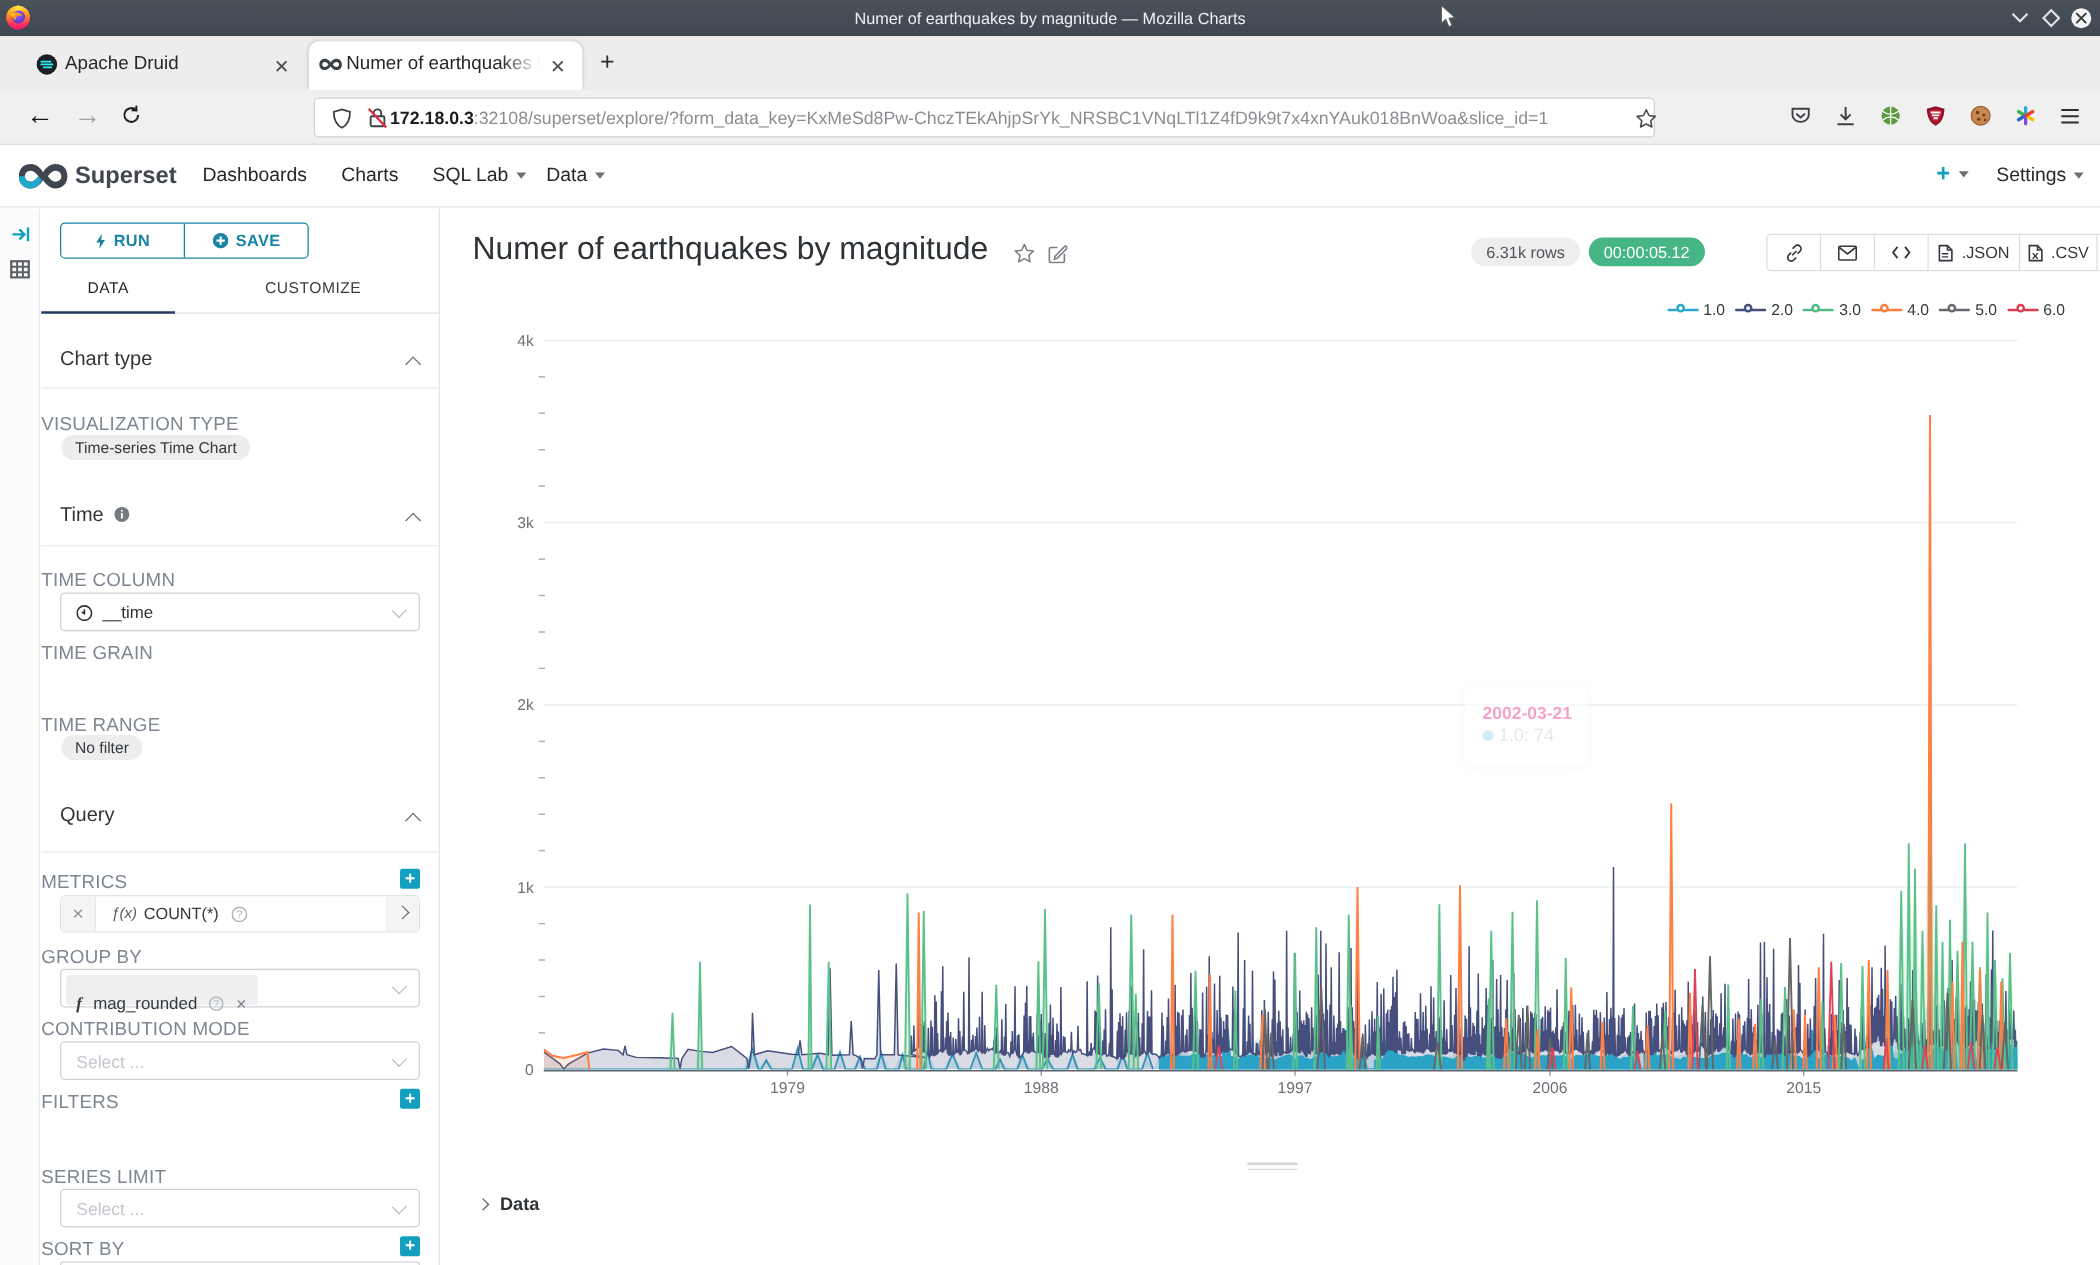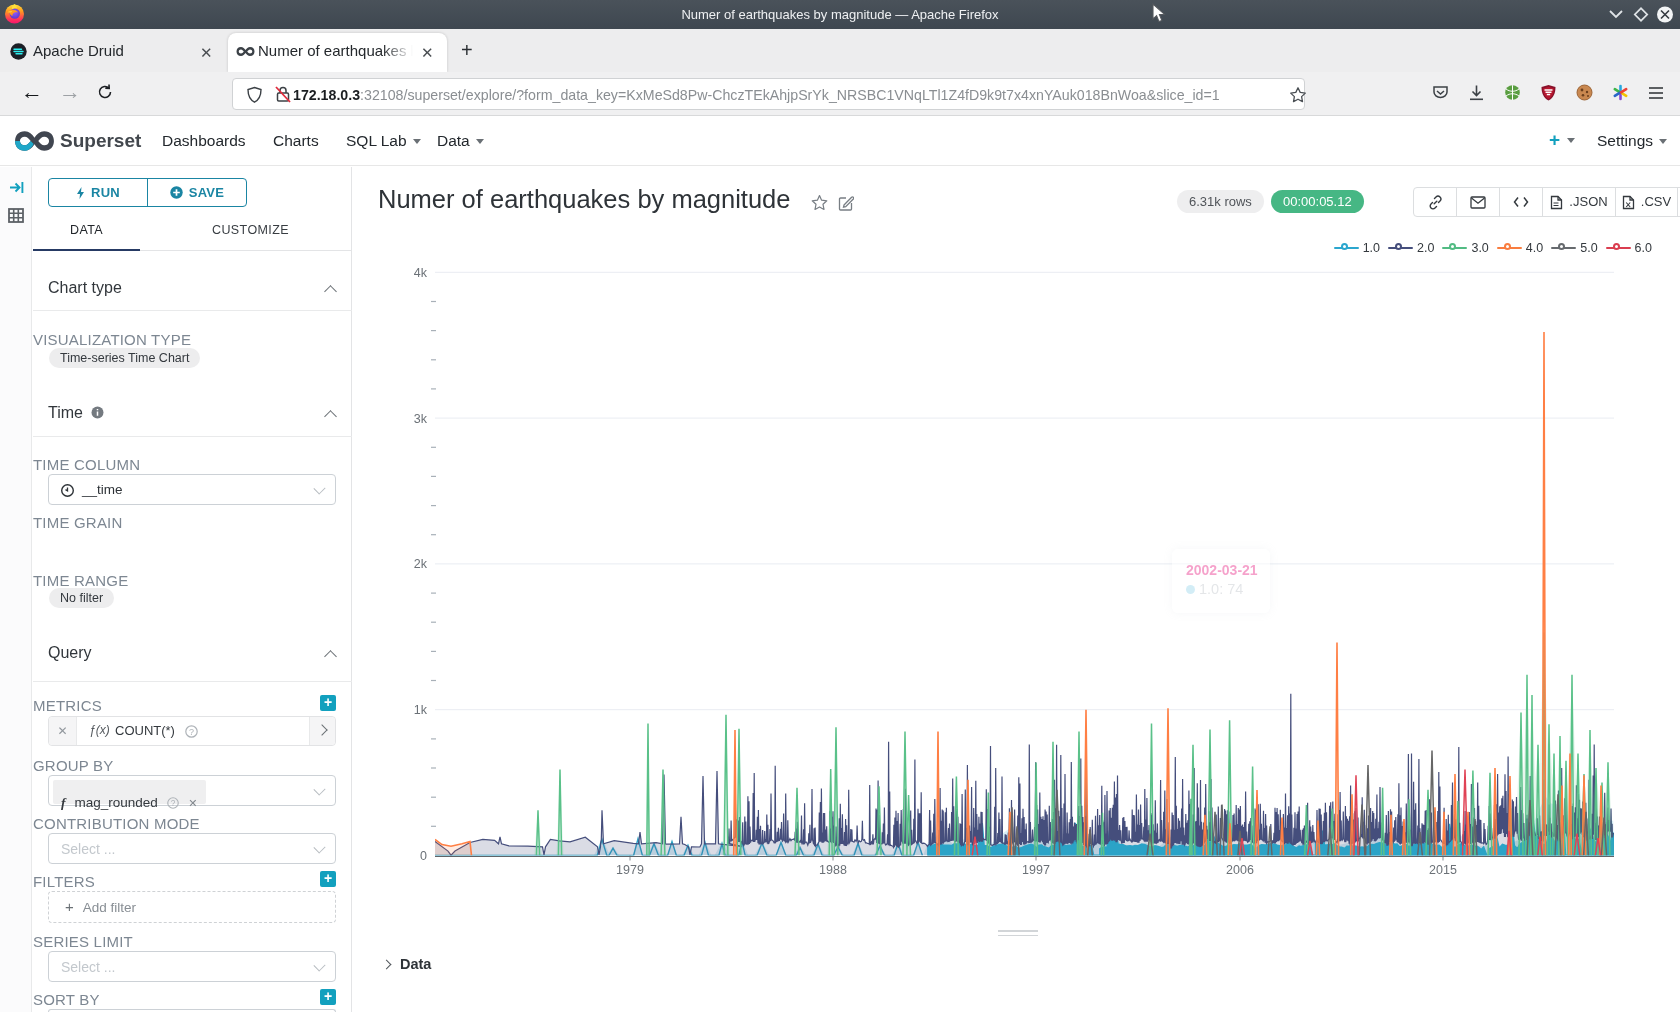--- a/index.html
+++ b/index.html
@@ -17,21 +17,21 @@
   .tabclose { position:absolute; top:11px; font-size:15px; color:#4a4e52; }
   #tabactive { position:absolute; left:228px; top:33px; width:219px; height:39px;
     background:#fff; border-radius:8px 8px 0 0; box-shadow:0 0 3px rgba(0,0,0,0.18); }
   #tabactive .t { position:absolute; left:30px; top:9px; width:155px; font-size:15px; color:#24282c;
     white-space:nowrap; overflow:hidden;
     -webkit-mask-image:linear-gradient(90deg,#000 80%,transparent); }
   #newtab { position:absolute; left:461px; top:42px; width:18px; height:18px; color:#2b2f33; font-size:20px; line-height:16px; }
   #urlrow { position:absolute; left:0; top:72px; width:1680px; height:44px; background:#f0f0f1;
     border-bottom:1px solid #d8d9da; }
   .navarrow { position:absolute; top:79px; font-size:22px; color:#15181b; }
-  #tab1, #tabactive, #newtab, #urlbox { position:absolute; }
+  #tab1, #tabactive, #newtab, #urlbox { position:absolute;margin-left:19px; }
   #urlbox { position:absolute; left:232px; top:78px; width:1073px; height:32px; background:#fff;
     border:1px solid #d0d2d4; border-radius:4px; }
   #urltext { position:absolute; left:60px; top:8px; font-size:14.2px; color:#8a8e92; white-space:nowrap;
     width:960px; overflow:hidden; }
   #urltext b { color:#1b1e21; font-weight:bold; }
   
   #navbar { position:absolute; left:0; top:116px; width:1680px; height:50px; background:#fff;
     border-bottom:1px solid #e7e7e7; }
   #navbar .item { position:absolute; top:16px; font-size:15.5px; color:#23282d; }
   .caret { display:inline-block; width:0; height:0; border-left:4px solid transparent;
@@ -116,21 +116,21 @@
         <stop offset="0" stop-color="#9059ff"></stop>
           <stop offset="1" stop-color="#5634c2"></stop>
       </radialGradient>
     </defs>
     <circle cx="10.5" cy="11" r="9.5" fill="url(#ffo)"></circle>
     <path d="M10.5 1 C8 3 7.5 5 8 7 L13 5 C12.5 3 11.8 1.8 10.5 1 Z" fill="#ffe13a"></path>
     <circle cx="10.8" cy="10.6" r="5.2" fill="url(#ffp)"></circle>
     <path d="M3.5 9 C5 7.5 7.5 6.5 10 7 C12 7.3 13.5 8.3 14.2 9.8 C12.8 9.2 11.3 9.2 10.2 9.8 C8.8 10.5 8.2 11.8 8.6 13 C7 12.6 5.8 11.4 5.5 10 L3.5 9 Z" fill="#ff9a1f"></path>
     <path d="M3.5 9.2 C4.8 8.2 6.6 7.8 8.2 8.2 L7 9.4 Z" fill="#ffcb3d"></path>
   </svg>
-  <div class="title">Numer of earthquakes by magnitude — Apache Firefox</div>
+  <div class="title">Numer of earthquakes by magnitude — Mozilla Charts</div>
 
   <svg class="abs" style="left:1152px;top:3px" width="16" height="22" viewBox="0 0 16 22">
     <path d="M1 1 L1 16 L4.6 12.7 L7 18.6 L9.8 17.4 L7.4 11.6 L12.3 11.2 Z" fill="#fff" stroke="#55595e" stroke-width="1.1"></path>
   </svg>
 
   <svg class="abs" style="left:1608px;top:6px" width="66" height="17" viewBox="0 0 66 17">
     <path d="M2 5 L8 11 L14 5" fill="none" stroke="#dfe3e6" stroke-width="1.8"></path>
     <rect x="28.6" y="4.1" width="8.8" height="8.8" fill="none" stroke="#dfe3e6" stroke-width="1.7" transform="rotate(45 33 8.5)"></rect>
     <circle cx="57" cy="8.5" r="8" fill="#f2f4f5"></circle>
     <path d="M53 4.5 L61 12.5 M61 4.5 L53 12.5" stroke="#343a40" stroke-width="1.6"></path>
@@ -308,23 +308,20 @@
     </div>
     <div class="dn"></div>
   </div>
   <div class="lbl" style="top:648px">CONTRIBUTION MODE</div>
   <div class="sel" style="top:666px">
       <div class="ph">Select ...</div>
       <div class="dn"></div>
     </div>
   <div class="lbl" style="top:706px">FILTERS</div>
   <div class="plusbtn" style="left:287px;top:704px">+</div>
-  <div style="position:absolute;left:15px;top:724px;width:288px;height:32px;border:1px dashed #cfd2d5;border-radius:4px;background:#fff;color:#888e94;font-size:13.5px;line-height:30px">
-    <span style="margin-left:16px;font-size:15px;color:#6a7075">+</span><span style="margin-left:9px">Add filter</span>
-  </div>
   <div class="lbl" style="top:766px">SERIES LIMIT</div>
   <div class="sel" style="top:784px">
       <div class="ph">Select ...</div>
       <div class="dn"></div>
     </div>
   <div class="lbl" style="top:824px">SORT BY</div>
   <div class="plusbtn" style="left:287px;top:822px">+</div>
   <div class="sel" style="top:842px;height:3px;border-bottom:none;border-radius:4px 4px 0 0"></div>
 </div>
 

